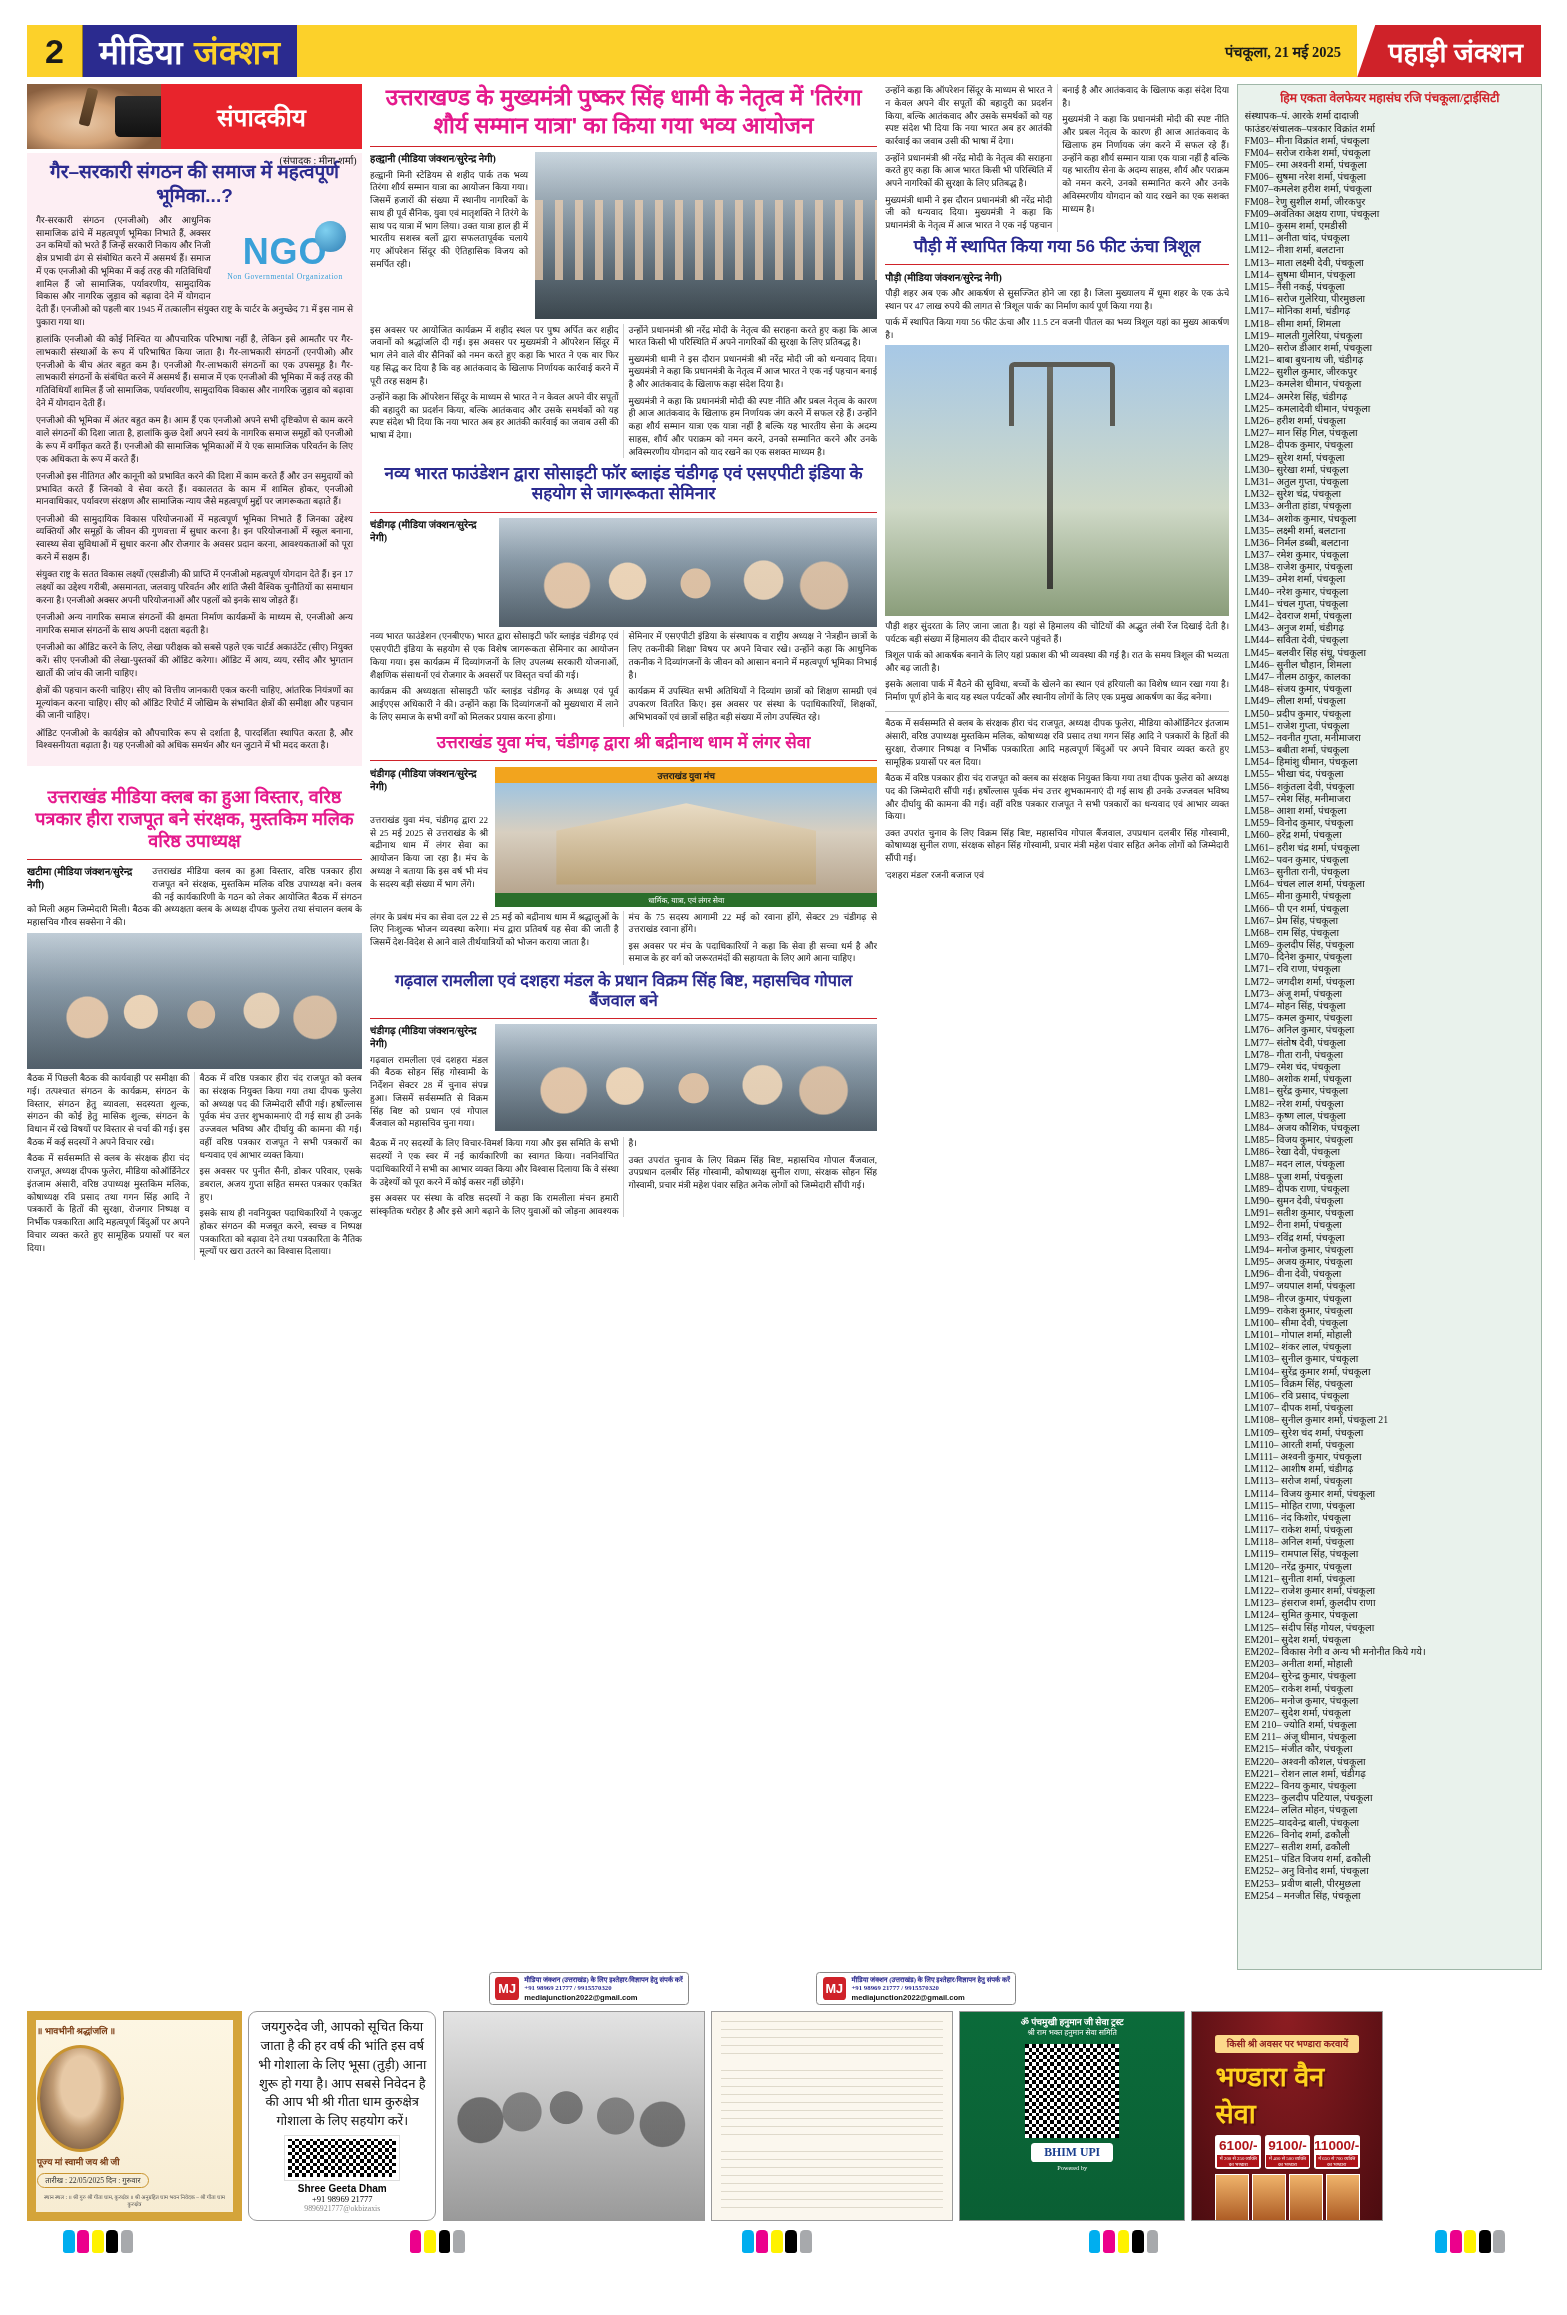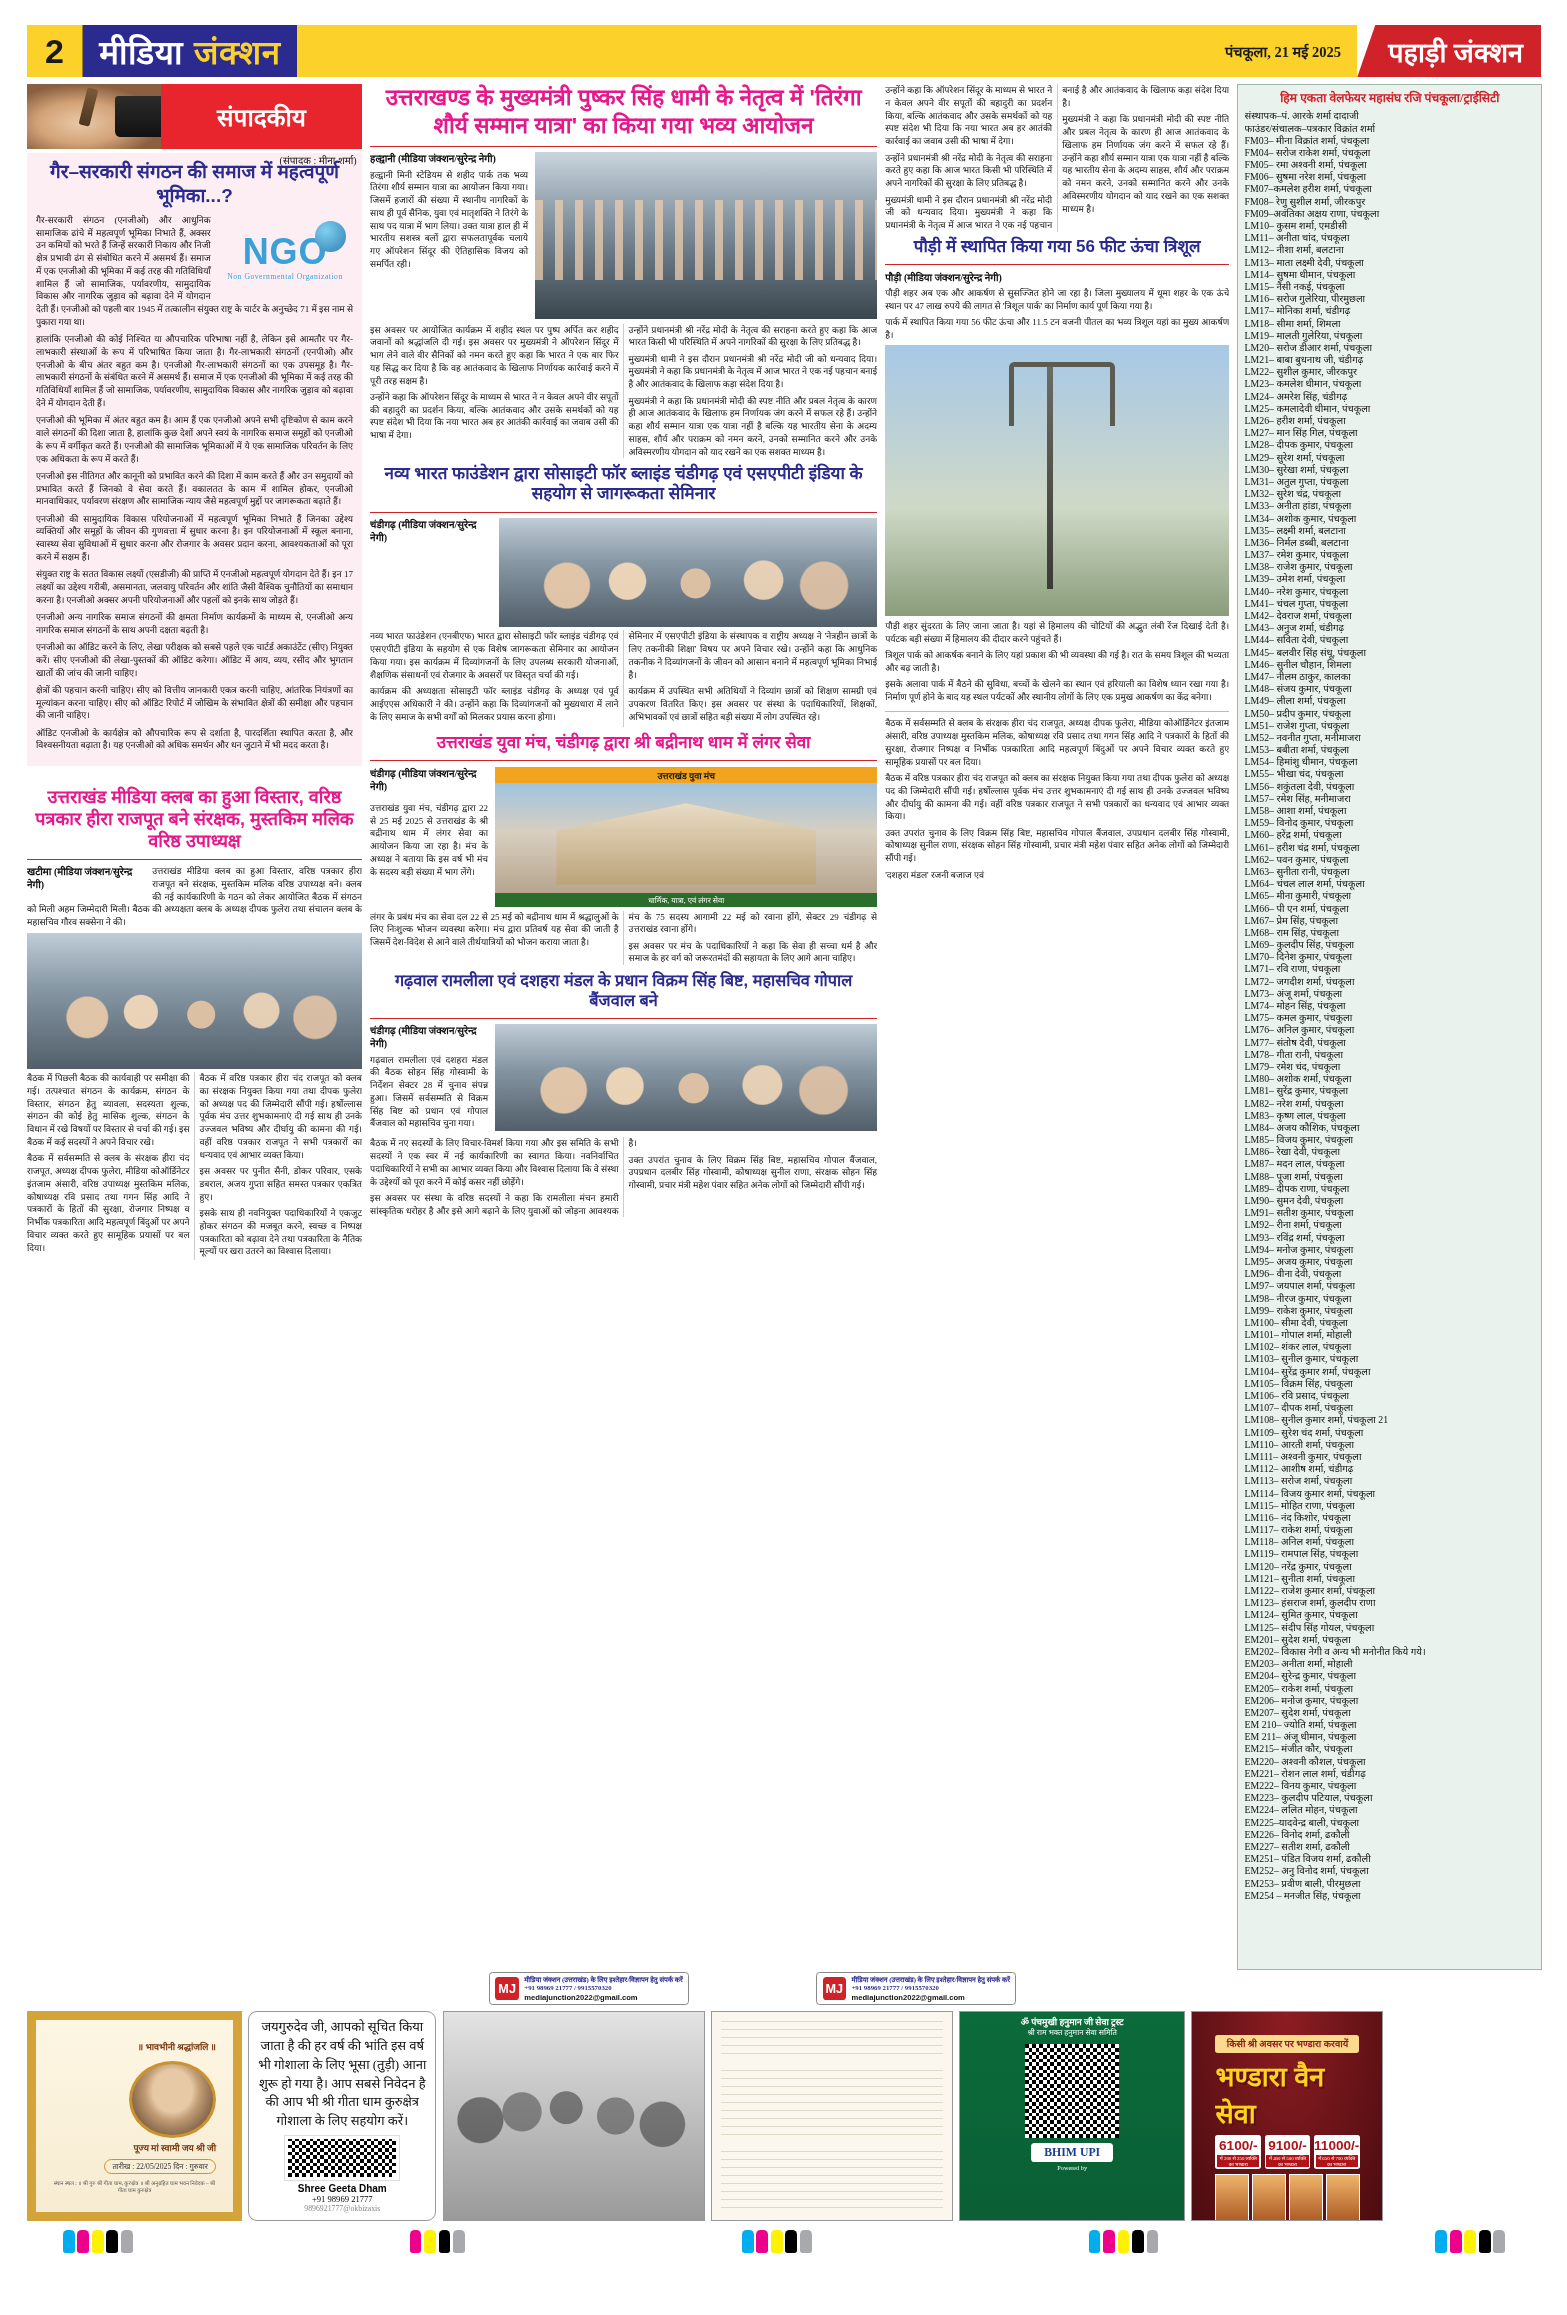--- a/index.html
+++ b/index.html
@@ -183,22 +183,22 @@
   
   .ads {
     display: grid;
     grid-template-columns: 215px 188px 262px 242px 226px 192px 204px;
     gap: 6.3px;
     height: 210px; margin-top: 5.4px;
   }
   .ad { border: 0.9px solid #999; position: relative; overflow: hidden; background:#fff; }
   .ad-memorial {
     background: linear-gradient(#fdf6e3,#f7ecd2);
-    border: 9px solid #d4a43a; padding: 17px;
-    display:flex; flex-direction:column; align-items:flex-end; justify-content:flex-start;
+    border: 9px solid #d4a43a; padding: 1px;
+    display:flex; flex-direction:column; align-items:flex-start; justify-content:flex-start;
   }
   .mem-t { font-size: 9px; color:#7a3b12; font-weight:bold; margin-top:3.6px;}
   .mem-oval {
     width: 87px; height: 107px; border-radius: 50%; margin: 7.2px 0 3.6px;
     background: radial-gradient(ellipse at 50% 38%, #e7c9a6 0 34%, #c09b74 48%, #8a6a4c 72%, #5c4632 100%);
     border: 3.6px solid #c9942f;
   }
   .mem-n { font-size: 9px; color:#7a3b12; font-weight:bold; }
   .mem-d { font-size: 7.7px; color:#333; border:0.9px solid #c9942f; padding:1.8px 7.2px; margin-top:4.5px; border-radius:9px;}
   .mem-x { font-size: 5.4px; color:#555; margin-top:5.4px; text-align:center; line-height:1.4;}
@@ -392,21 +392,21 @@
           <p>कार्यक्रम में उपस्थित सभी अतिथियों ने दिव्यांग छात्रों को शिक्षण सामग्री एवं उपकरण वितरित किए। इस अवसर पर संस्था के पदाधिकारियों, शिक्षकों, अभिभावकों एवं छात्रों सहित बड़ी संख्या में लोग उपस्थित रहे।</p>
         </div>
       </div>
 
       <div class="story" style="margin-top:5.4px">
         <div class="hl-pink" style="font-size:17px">उत्तराखंड युवा मंच, चंडीगढ़ द्वारा श्री बद्रीनाथ धाम में लंगर सेवा</div>
         <div class="rule"></div>
         <div style="display:flex;gap:7.2px">
           <div style="width:118px">
             <div class="byline">चंडीगढ़ (मीडिया जंक्शन/सुरेन्द्र नेगी)</div>
-            <div class="body-text" style="margin-top:9px">
+            <div class="body-text" style="margin-top:21px">
               <p>उत्तराखंड युवा मंच, चंडीगढ़ द्वारा 22 से 25 मई 2025 से उत्तराखंड के श्री बद्रीनाथ धाम में लंगर सेवा का आयोजन किया जा रहा है। मंच के अध्यक्ष ने बताया कि इस वर्ष भी मंच के सदस्य बड़ी संख्या में भाग लेंगे।</p>
             </div>
           </div>
           <div style="flex:1">
             <div style="background:#f2a41e;color:#1a1a1a;font-size:9px;font-weight:bold;text-align:center;padding:1.8px">उत्तराखंड युवा मंच</div>
             <div class="ph temple" style="width:100%;height:110px"></div>
             <div style="background:#2b6e2b;color:#fff;font-size:7.7px;text-align:center;padding:1.8px">धार्मिक, यात्रा, एवं लंगर सेवा</div>
           </div>
         </div>
         <div class="body-text two-col" style="margin-top:3.6px">

